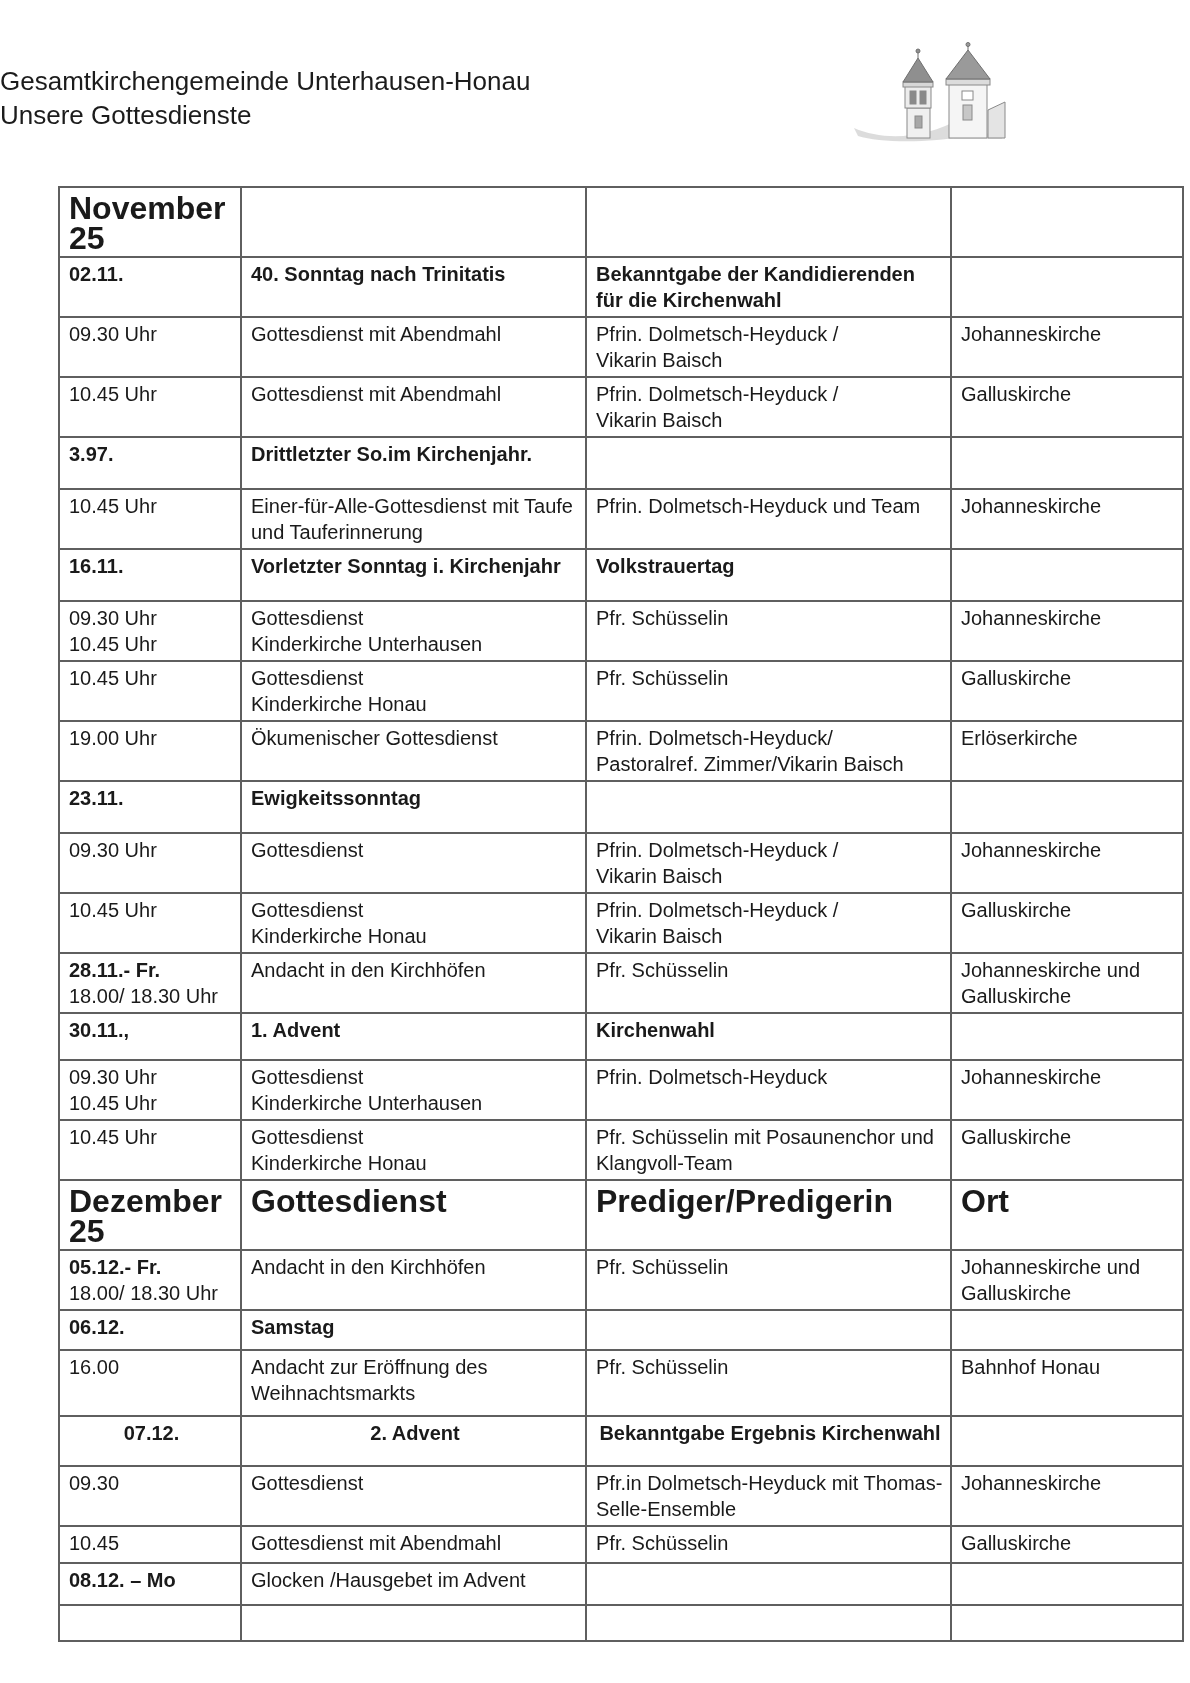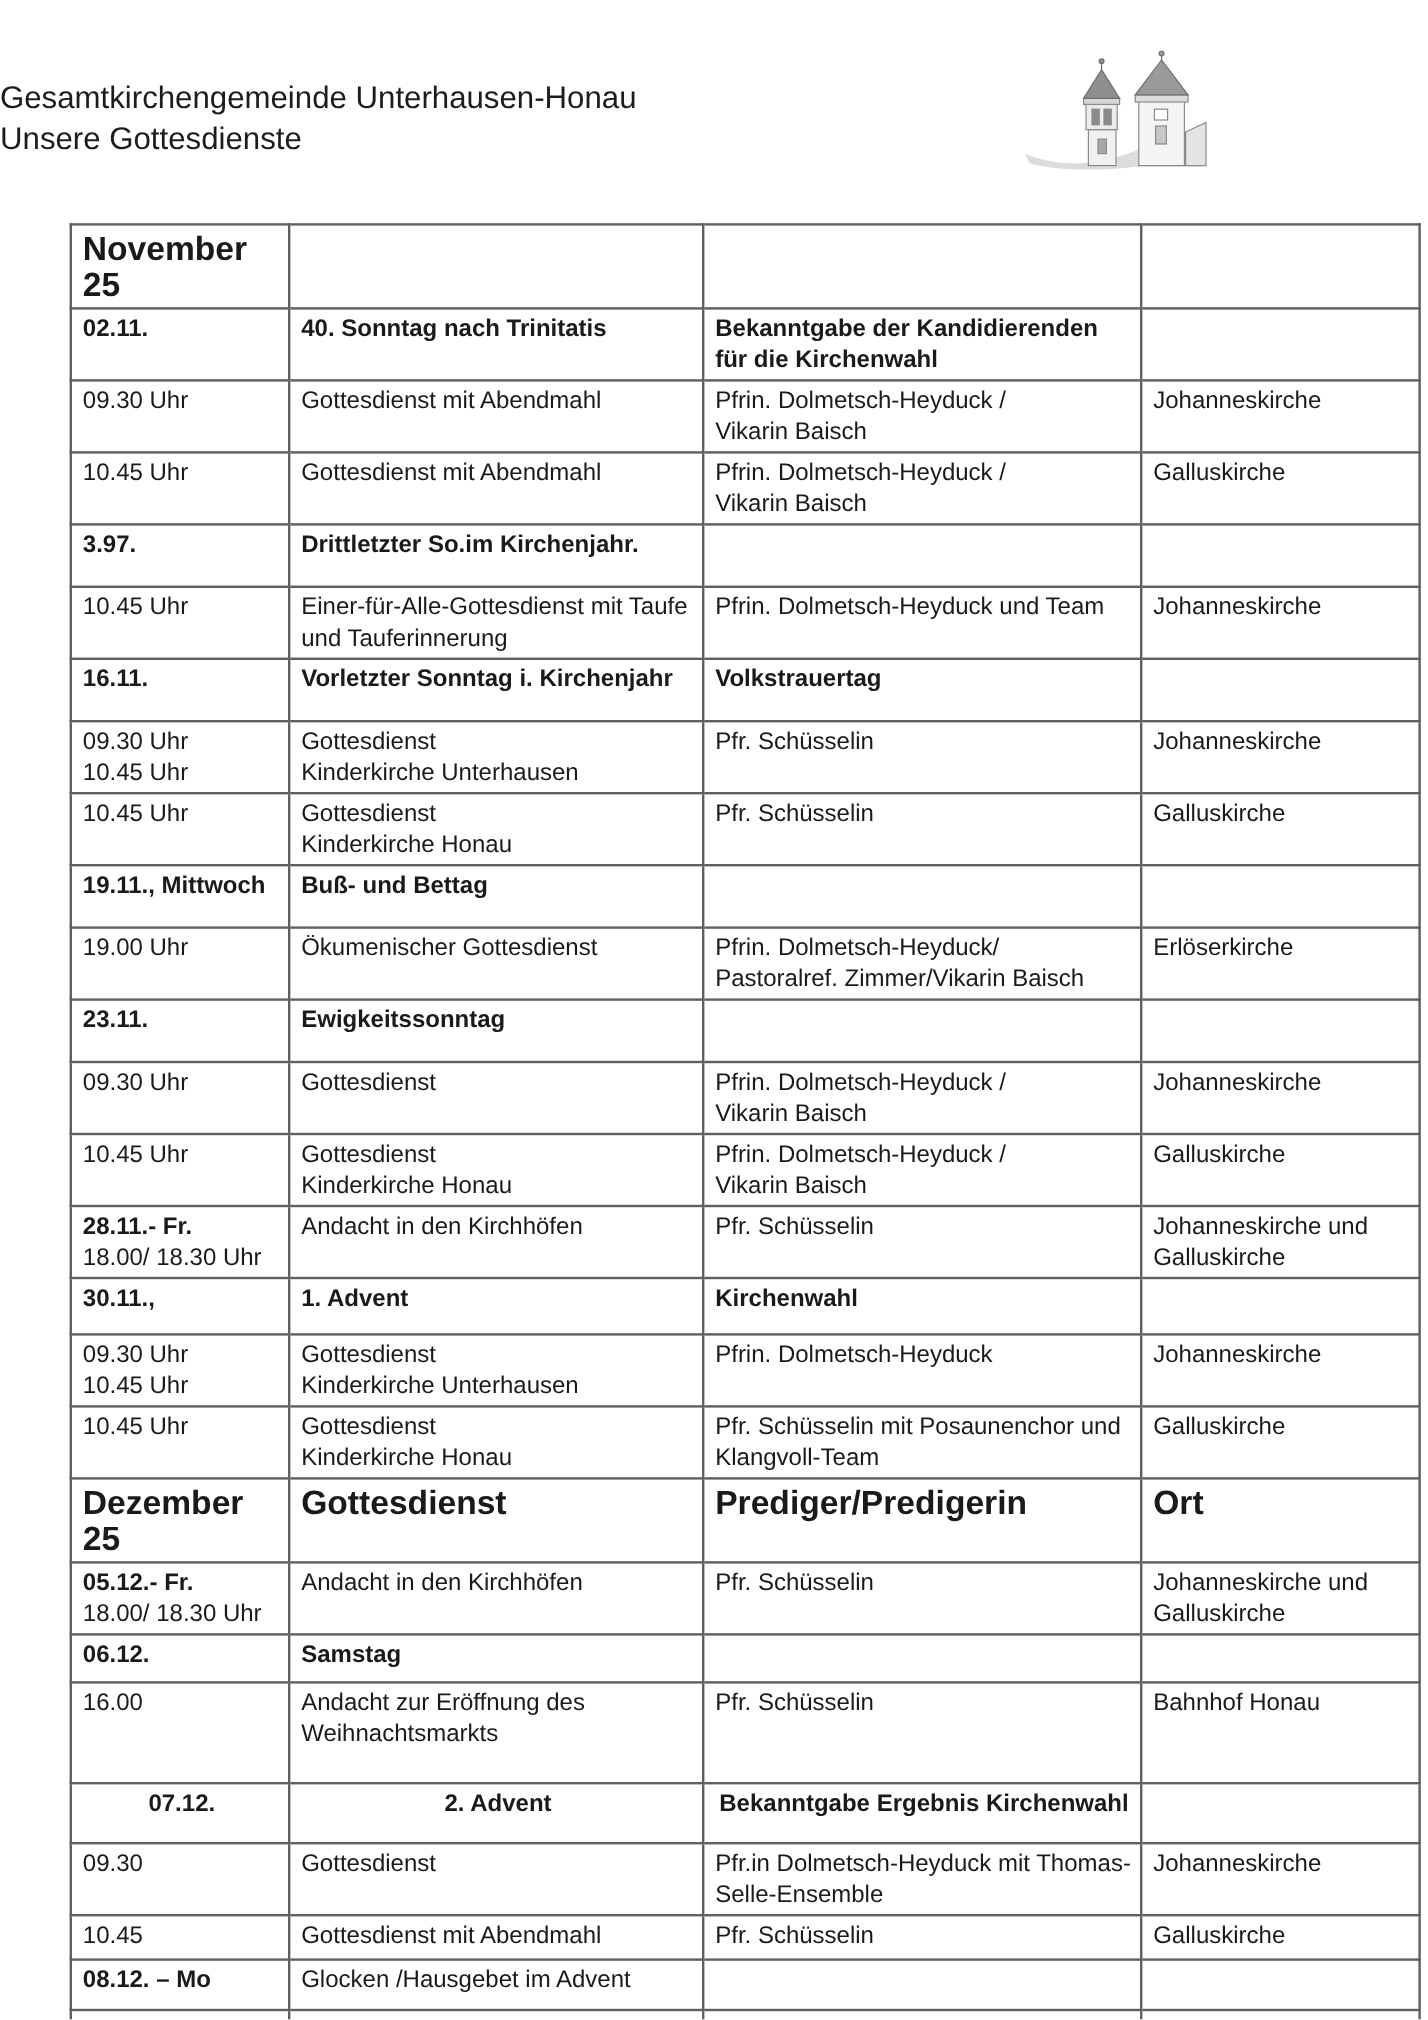--- a/index.html
+++ b/index.html
@@ -28,21 +28,21 @@
   table.schedule td{
     border:2px solid #5f5f5f;
     vertical-align:top;
     padding:3px 6px 3px 9px;
     font-size:20px;line-height:26px;
     white-space:pre-line;
     overflow:hidden;
     word-wrap:break-word;
   }
   tr.head td{font-weight:bold;}
-  tr.month td{font-weight:bold;font-size:28px;line-height:30px;padding-top:5px;}
+  tr.month td{font-weight:bold;font-size:32px;line-height:30px;padding-top:5px;}
   .b{font-weight:bold;}
 </style>
 </head>
 <body>
 
 <div class="page">
 
   <div class="title-block">
     <div>Gesamtkirchengemeinde Unterhausen-Honau</div>
     <div>Unsere Gottesdienste</div>
@@ -141,26 +141,20 @@
           <td>Pfr. Schüsselin</td>
           <td>Johanneskirche</td>
         </tr>
         <tr class="body" style="height: 52px;">
           <td>10.45 Uhr</td>
           <td>Gottesdienst
 Kinderkirche Honau</td>
           <td>Pfr. Schüsselin</td>
           <td>Galluskirche</td>
         </tr>
-        <tr class="head" style="height: 52px;">
-          <td>19.11., Mittwoch</td>
-          <td>Buß- und Bettag</td>
-          <td></td>
-          <td></td>
-        </tr>
         <tr class="body" style="height: 53px;">
           <td>19.00 Uhr</td>
           <td>Ökumenischer Gottesdienst</td>
           <td>Pfrin. Dolmetsch-Heyduck/
 Pastoralref. Zimmer/Vikarin Baisch</td>
           <td>Erlöserkirche</td>
         </tr>
         <tr class="head" style="height: 52px;">
           <td>23.11.</td>
           <td>Ewigkeitssonntag</td>
@@ -225,21 +219,21 @@
           <td>Pfr. Schüsselin</td>
           <td>Johanneskirche und
 Galluskirche</td>
         </tr>
         <tr class="head" style="height: 40px;">
           <td>06.12.</td>
           <td>Samstag</td>
           <td></td>
           <td></td>
         </tr>
-        <tr class="body" style="height: 84px;">
+        <tr class="body" style="height: 66px;">
           <td>16.00</td>
           <td>Andacht zur Eröffnung des
 Weihnachtsmarkts</td>
           <td>Pfr. Schüsselin</td>
           <td>Bahnhof Honau</td>
         </tr>
         <tr class="head" style="height: 50px; text-align: center;">
           <td>07.12.</td>
           <td>2. Advent</td>
           <td>Bekanntgabe Ergebnis Kirchenwahl</td>

